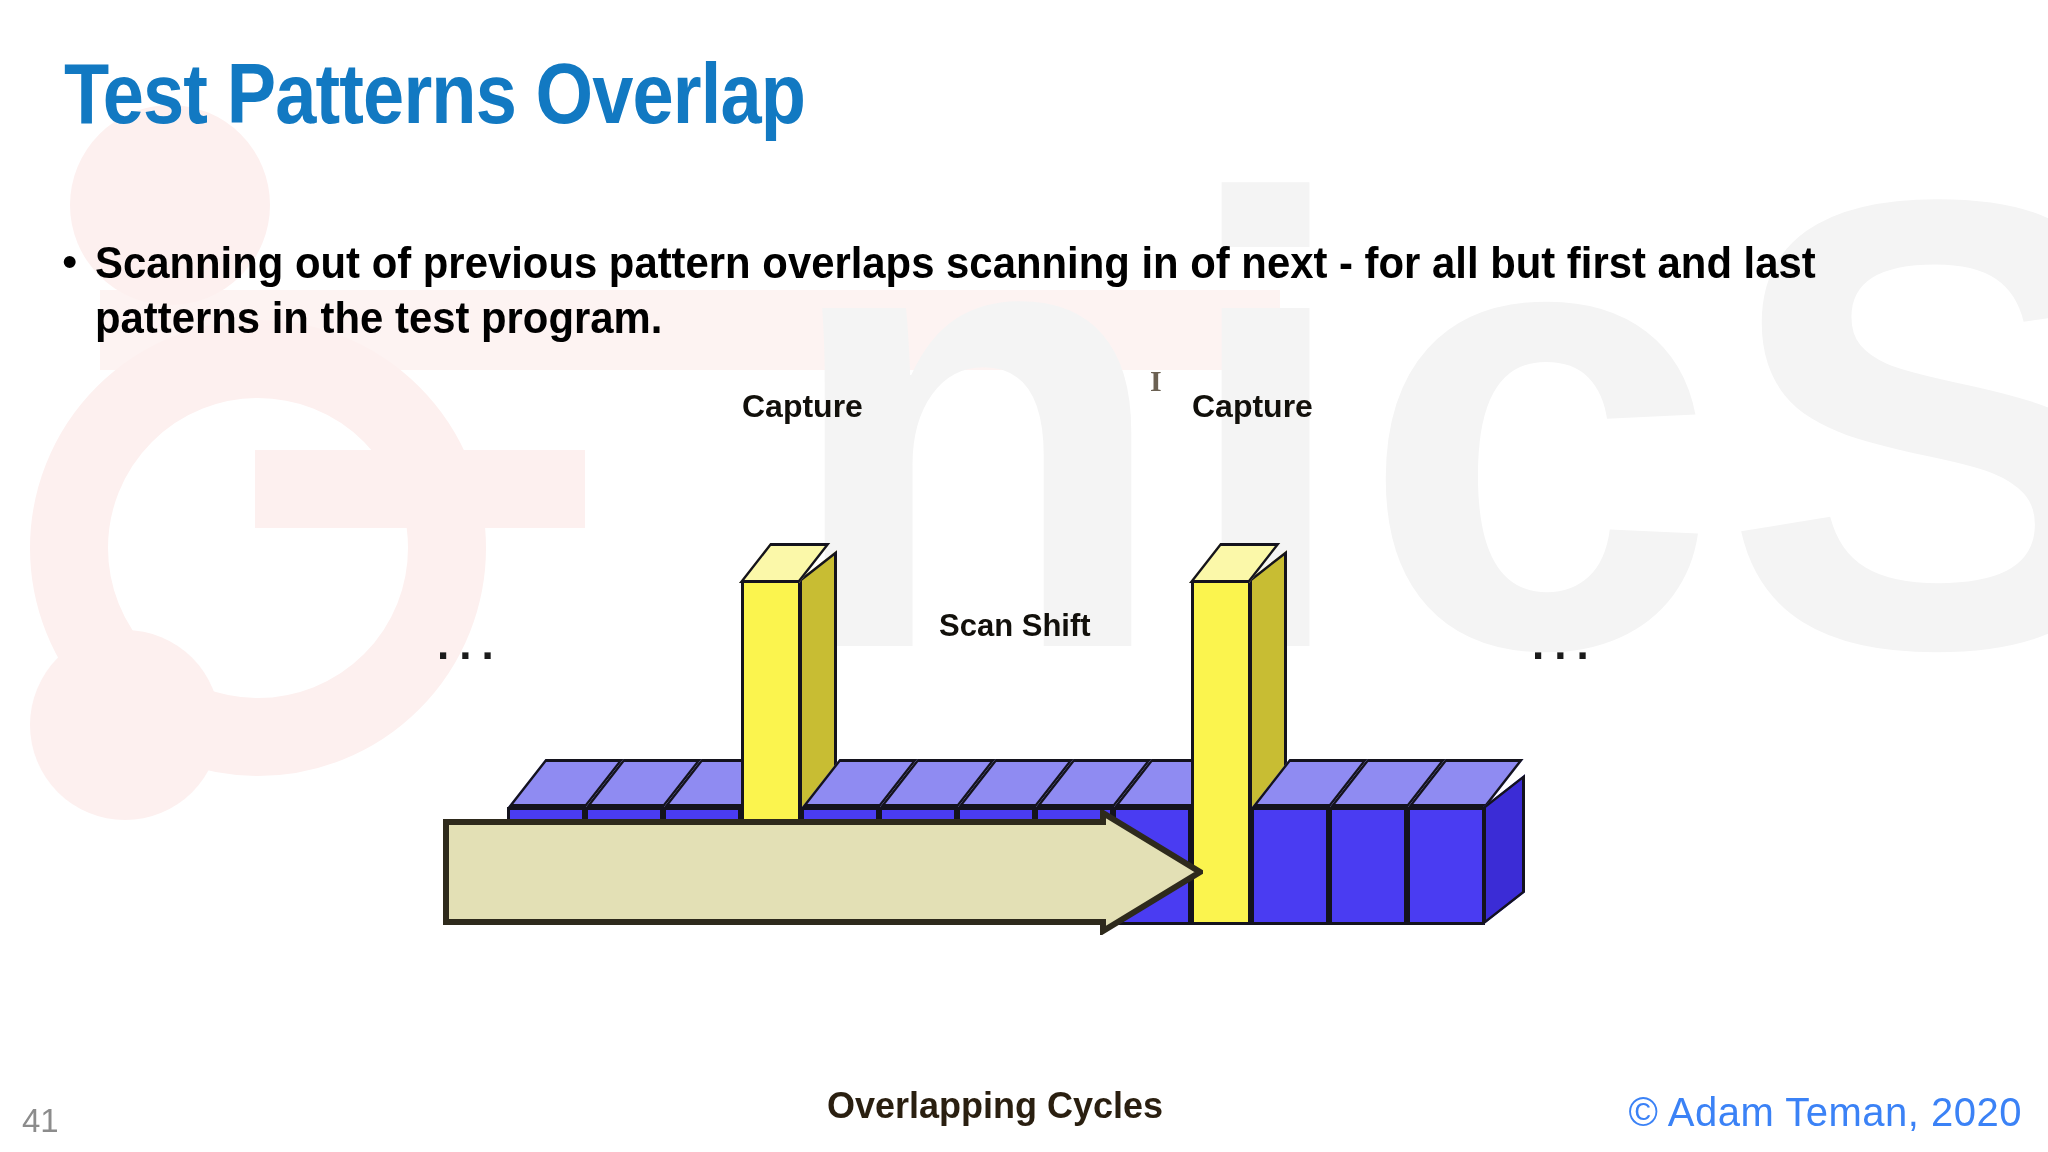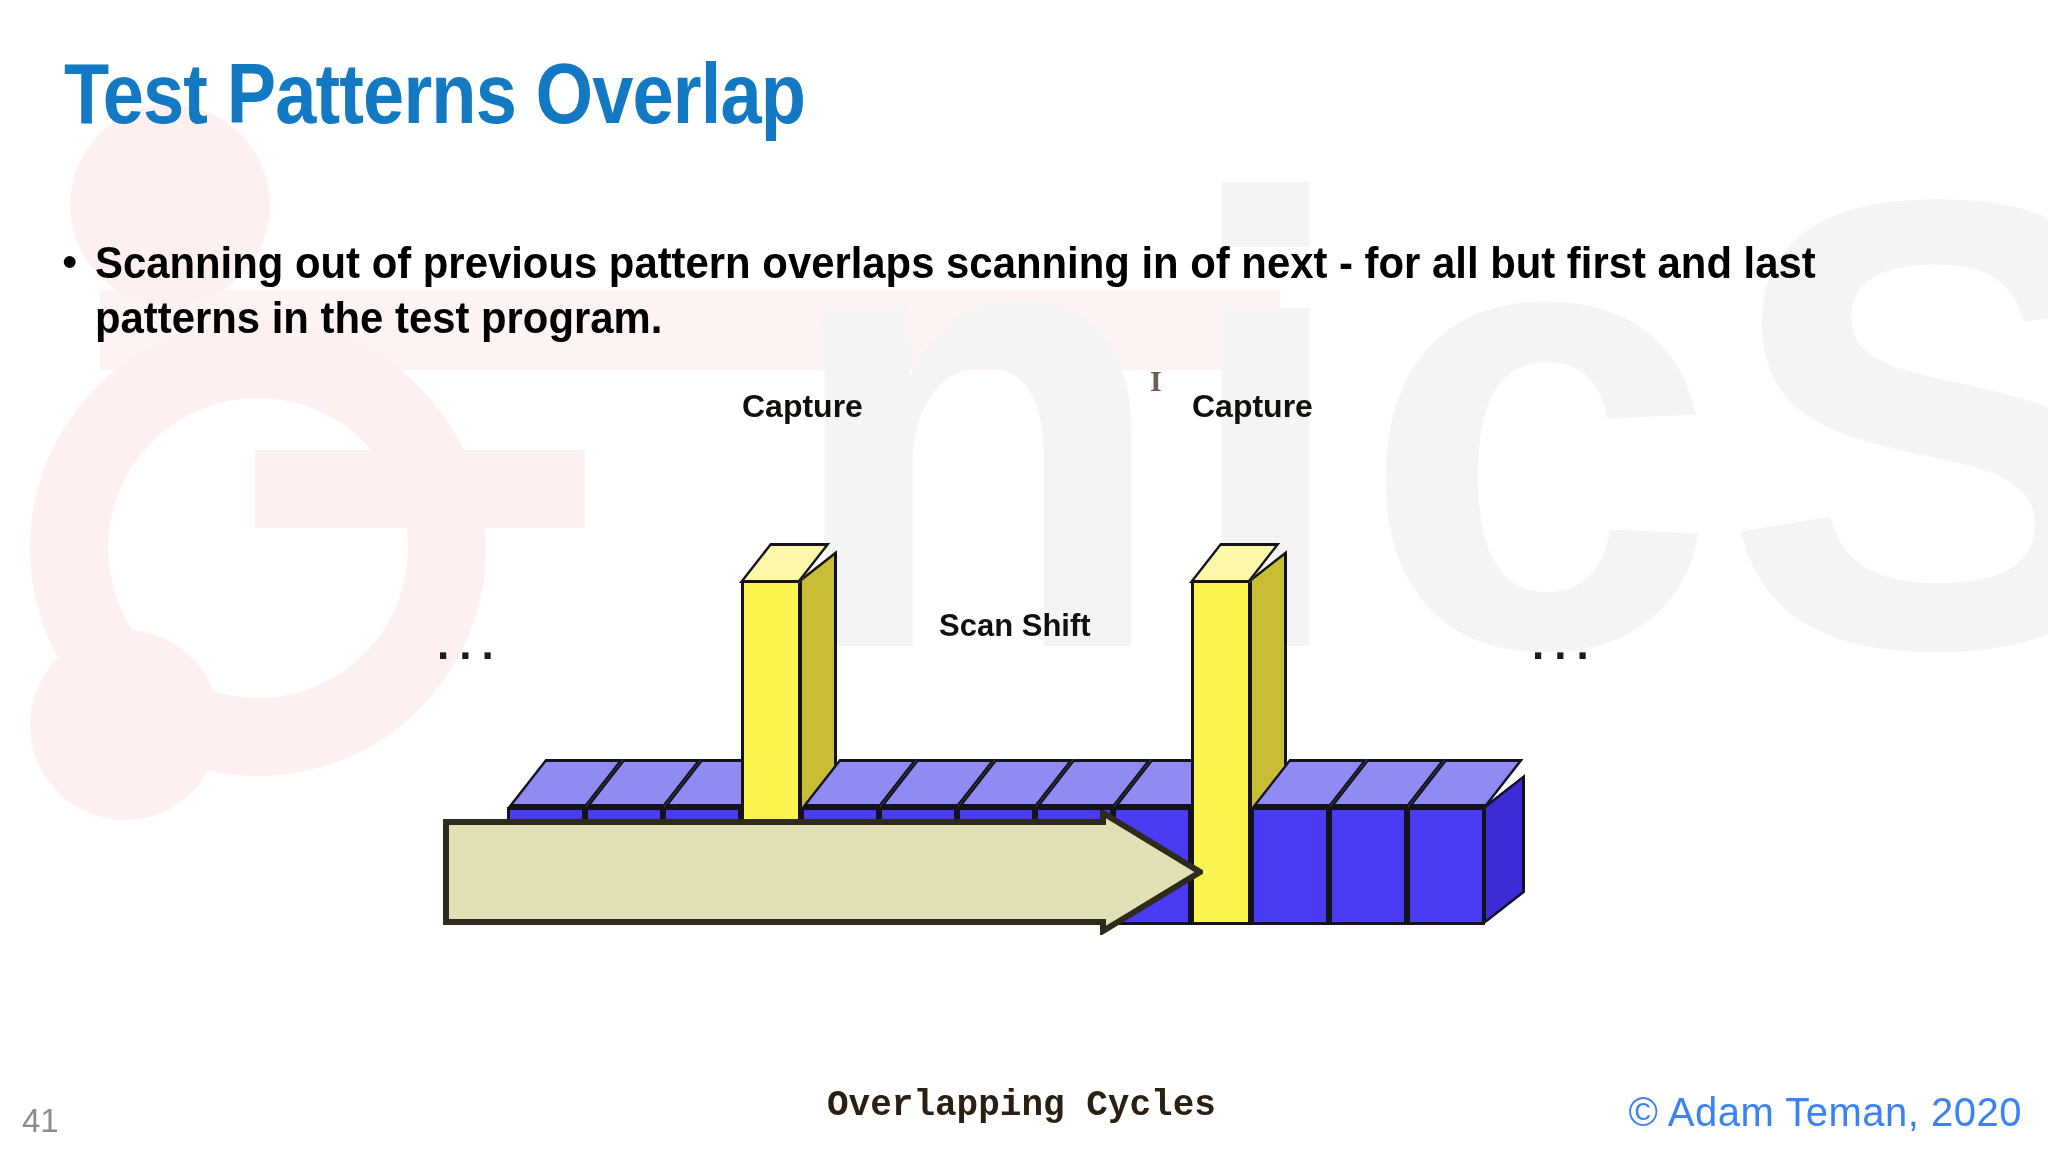--- a/index.html
+++ b/index.html
@@ -135,21 +135,21 @@
   .arrow-label em{
     font-family:"Liberation Serif", serif;font-style:italic;font-size:44px;
     font-weight:700;letter-spacing:1px;
   }
   .arrow-n1{left:436px;top:460px;width:760px;height:125px;}
   .arrow-n{left:790px;top:582px;width:835px;height:125px;}
 
   .caption{
     position:absolute;left:820px;top:735px;
     font-size:36px;font-weight:700;color:#2a1f10;
-    font-family:Liberation Mono, monospace;white-space:nowrap;
+    font-family:Liberation Sans, sans-serif;white-space:nowrap;
   }
 
   
   .page-num{
     position:absolute;left:22px;top:1102px;font-size:33px;color:#8c8c8c;
     font-family:"Liberation Sans", sans-serif;
   }
   .copyright{
     position:absolute;right:26px;top:1090px;font-size:40px;color:#3b82f6;
     font-family:"Liberation Sans", sans-serif;white-space:nowrap;

